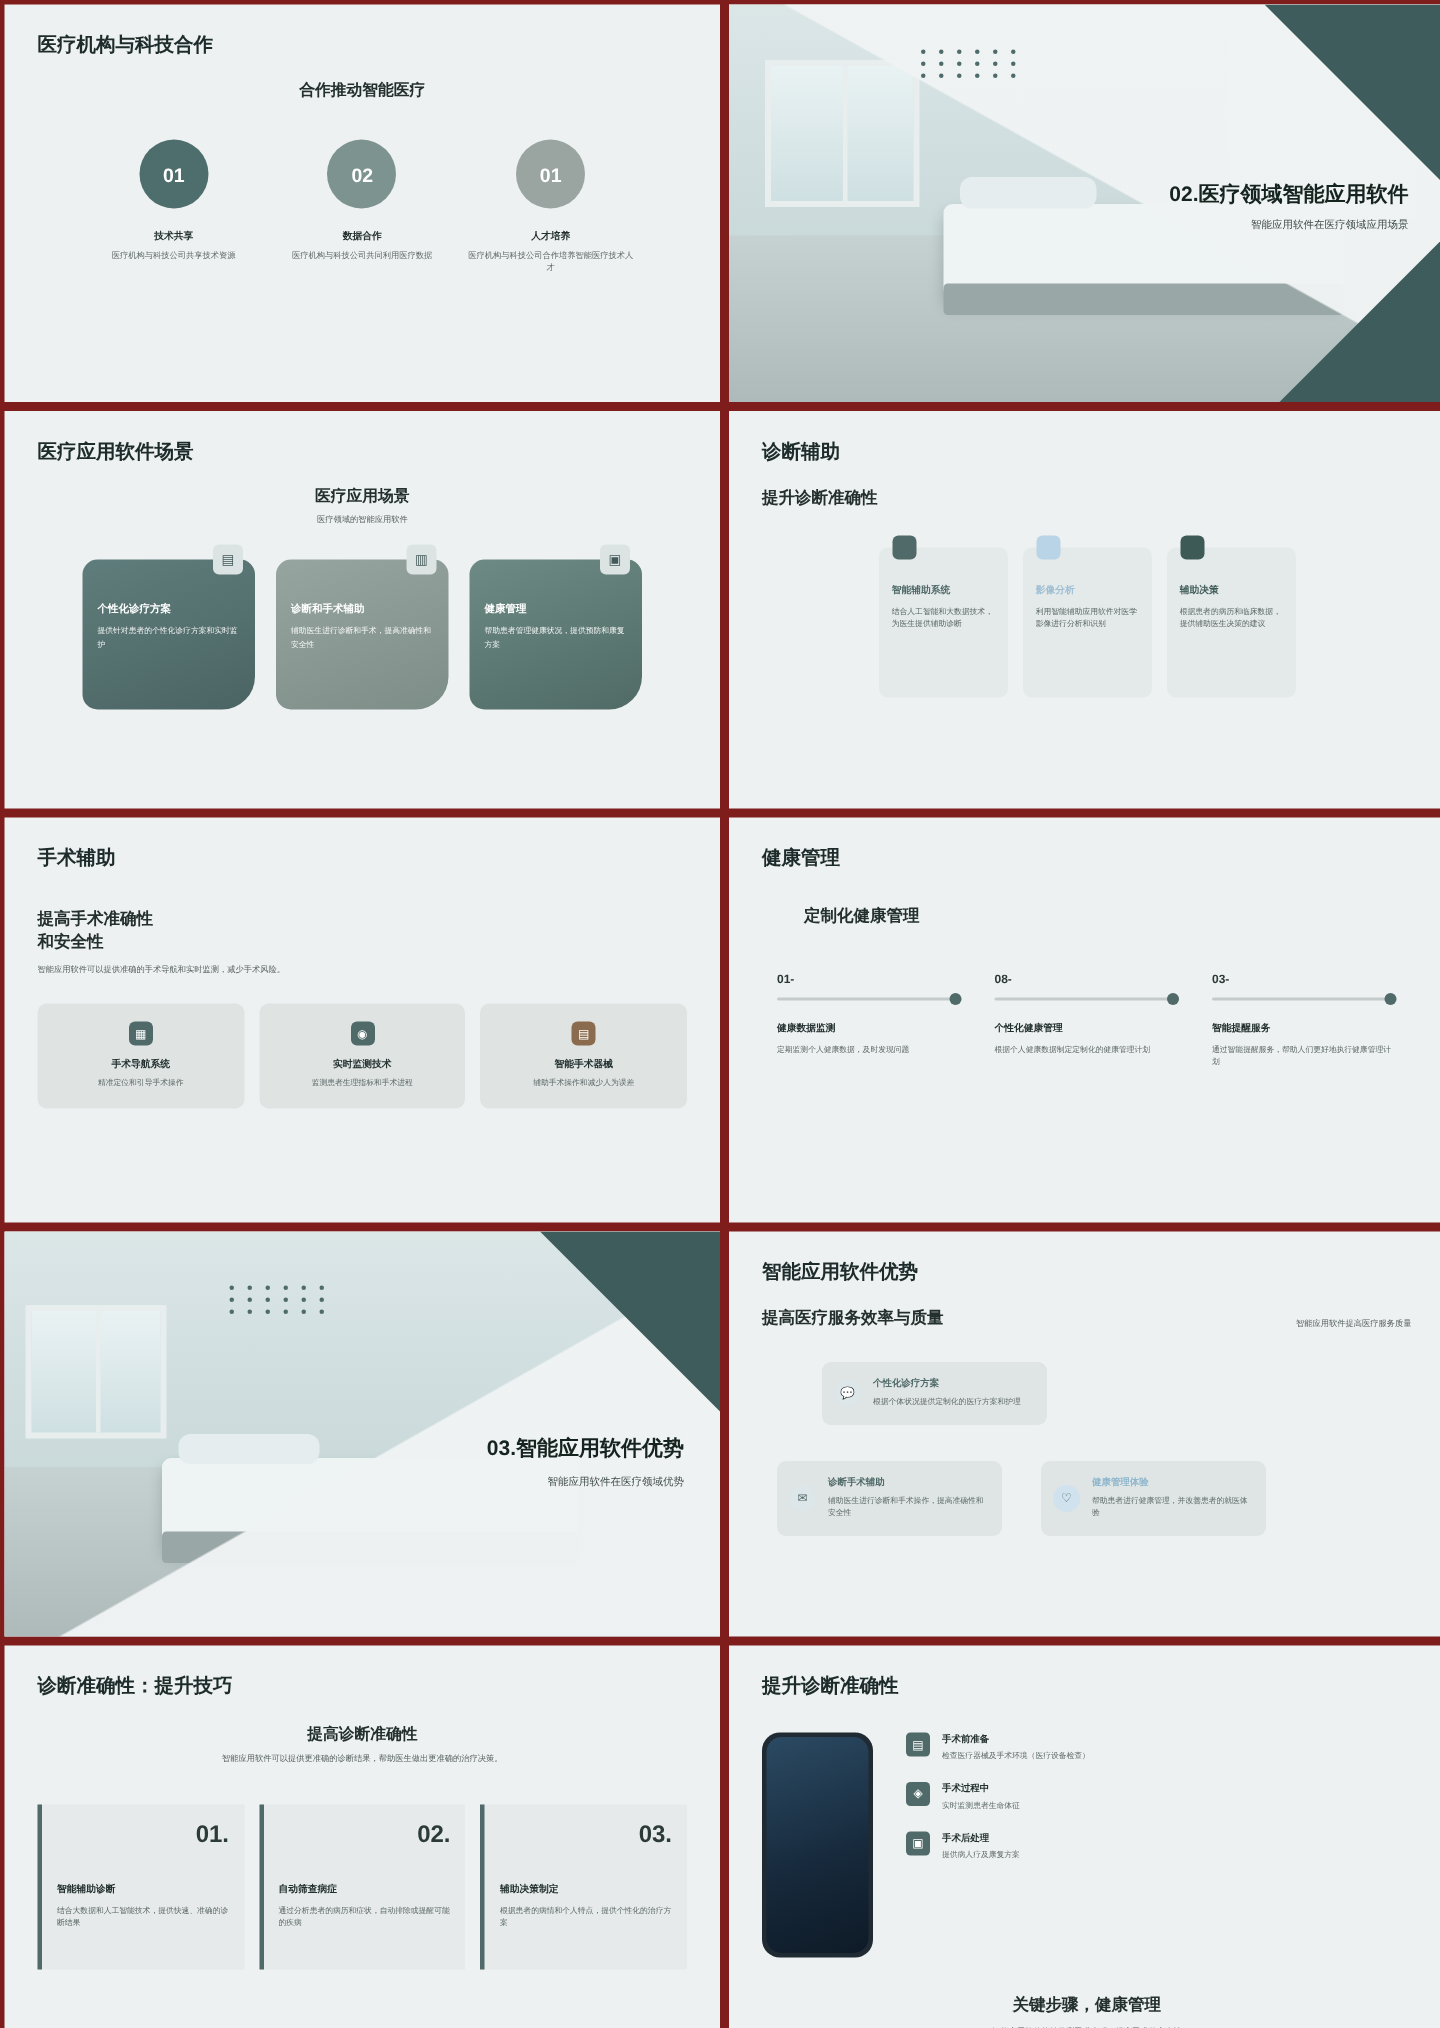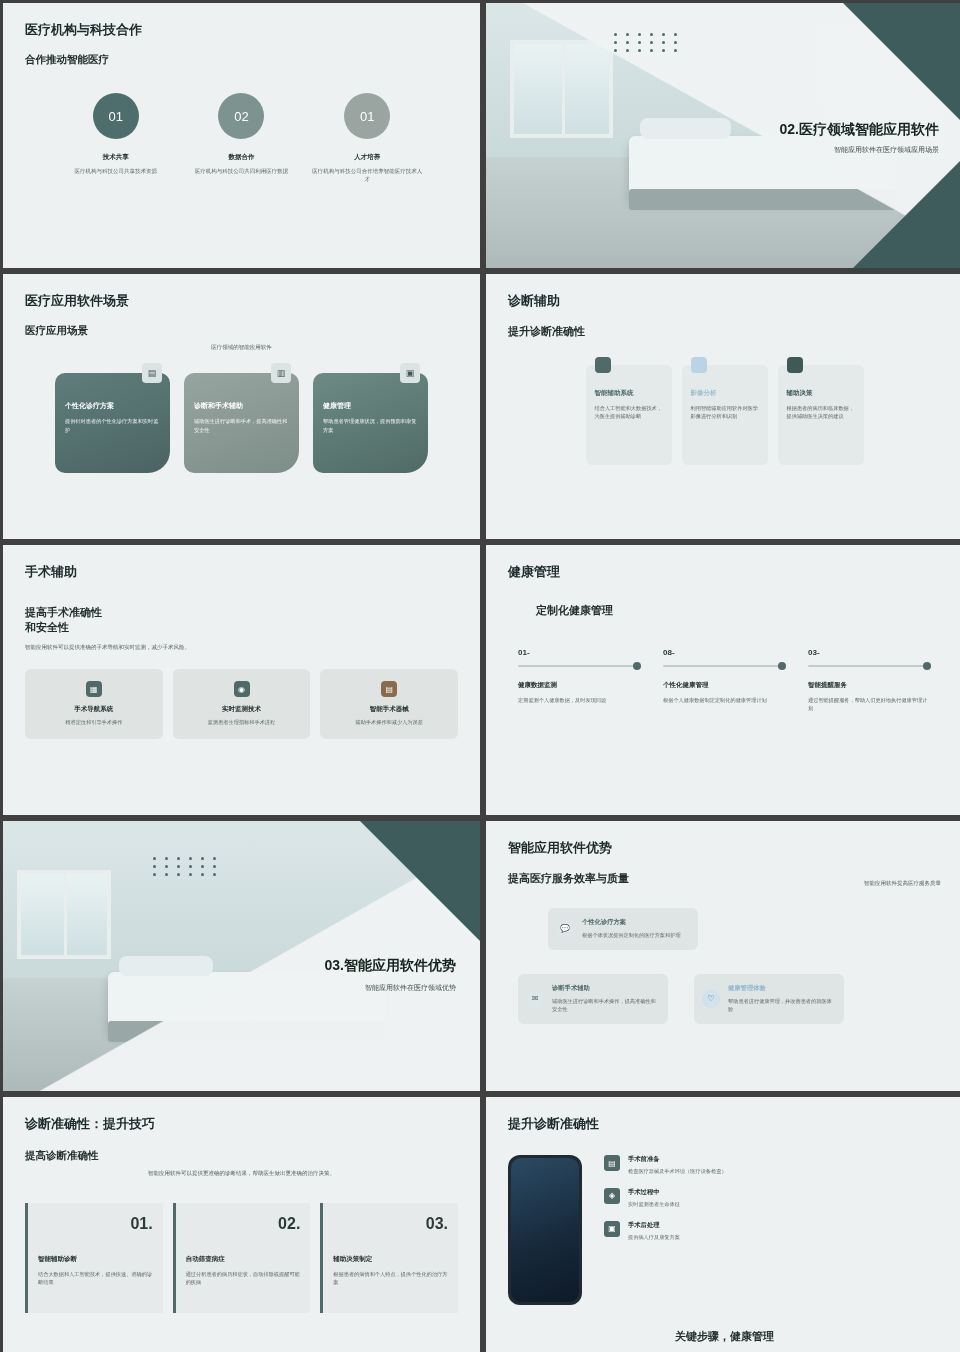--- a/index.html
+++ b/index.html
@@ -1,33 +1,33 @@
 <!DOCTYPE html>
 <html><head>
 <meta charset="utf-8">
 <style>
   html,body{margin:0;padding:0;background:#cfd4d4;}
   body{font-family:"Liberation Sans","DejaVu Sans",sans-serif;-webkit-font-smoothing:antialiased;}
-  .deck{width:960px;height:1352px;position:relative;background:#404040;box-sizing:border-box;}
+  .deck{width:960px;height:1352px;position:relative;background:#7f1d1d;box-sizing:border-box;}
   .grid{display:grid;grid-template-columns:477px 477px;grid-template-rows:265px 265px 270px 270px 270px;gap:6px;padding:3px;box-sizing:border-box;}
   .slide{background:#eef1f1;position:relative;overflow:hidden;}
   h1.s-title{font-size:13px;color:#1d2b2b;margin:0;font-weight:bold;}
   .pad{padding:18px 22px;}
   .sub{font-size:11px;color:#24302f;font-weight:bold;}
   .tiny{font-size:5.5px;color:#55605f;line-height:1.5;}
   
   .circles{display:flex;justify-content:space-around;margin-top:26px;padding:0 28px;}
   .circ-col{width:110px;text-align:center;}
-  .circ{width:46px;height:46px;border-radius:50%;margin:0 auto;display:flex;align-items:center;justify-content:center;color:#fff;font-size:13px;font-weight:normal;}
+  .circ{width:46px;height:46px;border-radius:50%;margin:0 auto;display:flex;align-items:center;justify-content:center;color:#fff;font-size:13px;font-weight:bold;}
   .c1{background:#4e6e6d;}
   .c2{background:#7d9390;}
   .c3{background:#9aa5a1;}
   .circ-lab{font-size:6.5px;font-weight:bold;color:#23302f;margin-top:14px;}
   .circ-desc{font-size:5.5px;color:#5b6766;margin-top:5px;line-height:1.5;}
-  .center-head{font-size:10.5px;font-weight:bold;color:#24302f;margin-top:14px;}
+  .center-head{text-align:center;font-size:10.5px;font-weight:bold;color:#24302f;margin-top:14px;}
   
   .photo{position:absolute;inset:0;}
   .room{position:absolute;inset:0;background:linear-gradient(160deg,#dfe7e8 0%,#cfdcdd 35%,#c3d2d4 60%,#b9c9cb 100%);}
   .wall{position:absolute;left:0;top:0;width:100%;height:58%;background:linear-gradient(180deg,#dbe6e7,#cad9da);}
   .floor{position:absolute;left:0;bottom:0;width:100%;height:42%;background:linear-gradient(180deg,#c6d2d2,#aebaba);}
   .window{position:absolute;left:5%;top:14%;width:20%;height:34%;background:linear-gradient(180deg,#e9f2f3,#cfe0e2);border:4px solid #e8eeee;}
   .window:before{content:"";position:absolute;left:50%;top:0;width:3px;height:100%;background:#e8eeee;}
   .bed{position:absolute;left:30%;top:50%;width:56%;height:24%;background:#eef3f4;border-radius:6px;box-shadow:0 6px 10px rgba(0,0,0,.18);}
   .bed:after{content:"";position:absolute;left:4%;top:-28%;width:34%;height:34%;background:#e6edee;border-radius:8px;}
   .bedframe{position:absolute;left:30%;top:70%;width:56%;height:8%;background:#9aa7a7;border-radius:3px;}

